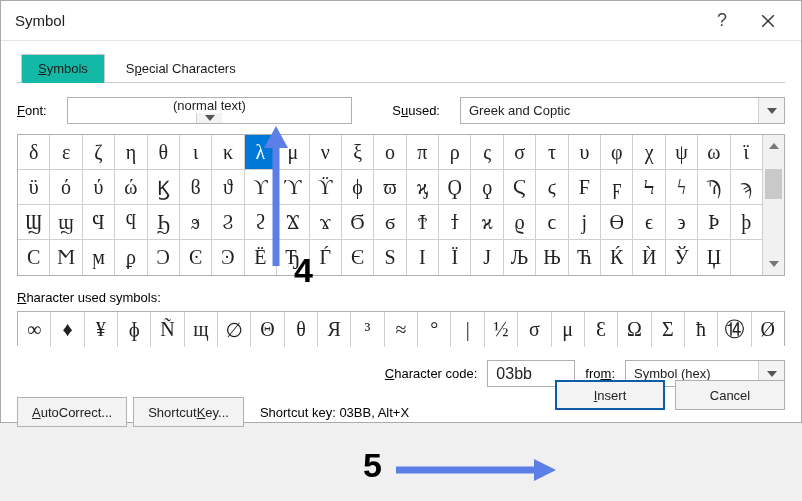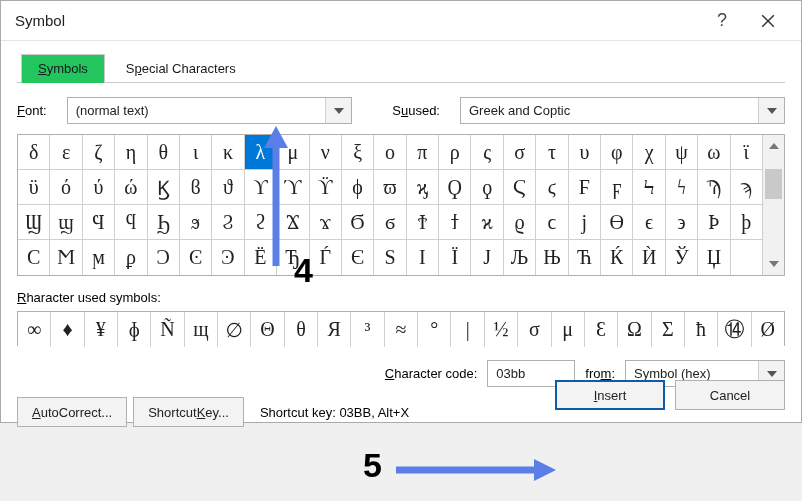--- a/index.html
+++ b/index.html
@@ -57,21 +57,21 @@
     color: #1a1a1a;
     cursor: pointer;
     border: 1px solid transparent;
     border-bottom: none;
     position: relative;
     top: 1px;
     margin-right: 4px;
   }
   .tab .u { text-decoration: underline; }
   .tab.active {
-    background: #22c55e;
+    background: #14b8a6;
     border-color: #c9c9c9;
   }
   .form-row {
     display: flex;
     align-items: center;
     margin-top: 14px;
     gap: 20px;
   }
   .lbl .u { text-decoration: underline; }
   .combo {
@@ -90,21 +90,21 @@
   .combo .btn {
     width: 26px;
     height: 100%;
     border-left: 1px solid #d0d0d0;
     background: #f3f3f3;
     display: flex;
     align-items: center;
     justify-content: center;
   }
   .combo .btn svg { width: 10px; height: 6px; }
-  .font-combo { width: 290px; }
+  .font-combo { width: 290px; flex-direction: column; }
   .subset-combo { width: 330px; }
 
   .grid-wrap {
     display: flex;
     margin-top: 10px;
     border: 1px solid #b0b0b0;
   }
   .grid {
     flex: 1;
     display: flex;
@@ -160,21 +160,21 @@
     display: flex;
     align-items: center;
     gap: 10px;
     margin-top: 14px;
   }
   .symname { color: #222; font-size: 13px; }
   .txtinput {
     border: 1px solid #b0b0b0;
     height: 27px;
     padding: 0 8px;
-    font-size: 13px;
+    font-size: 16px;
     color: #222;
     background: #fff;
     width: 88px;
   }
 
   .btn-row {
     display: flex;
     align-items: center;
     gap: 6px;
     margin-top: 10px;

